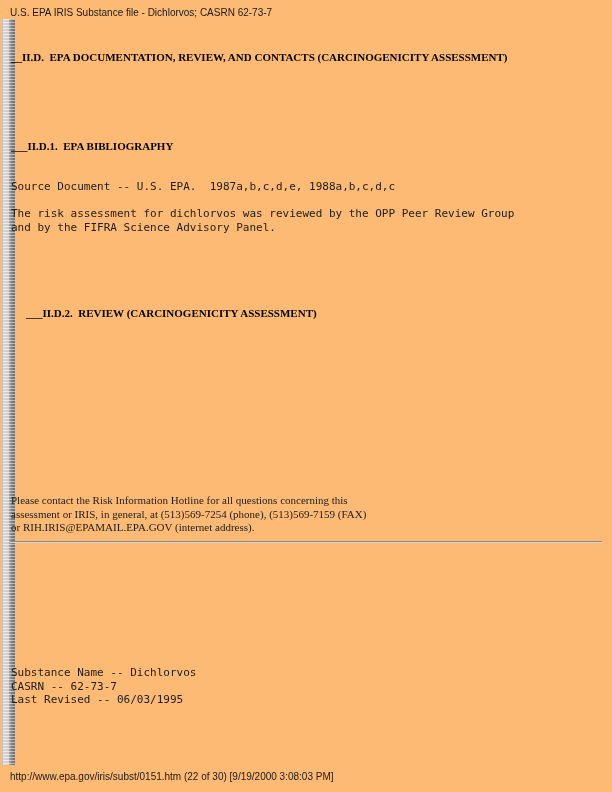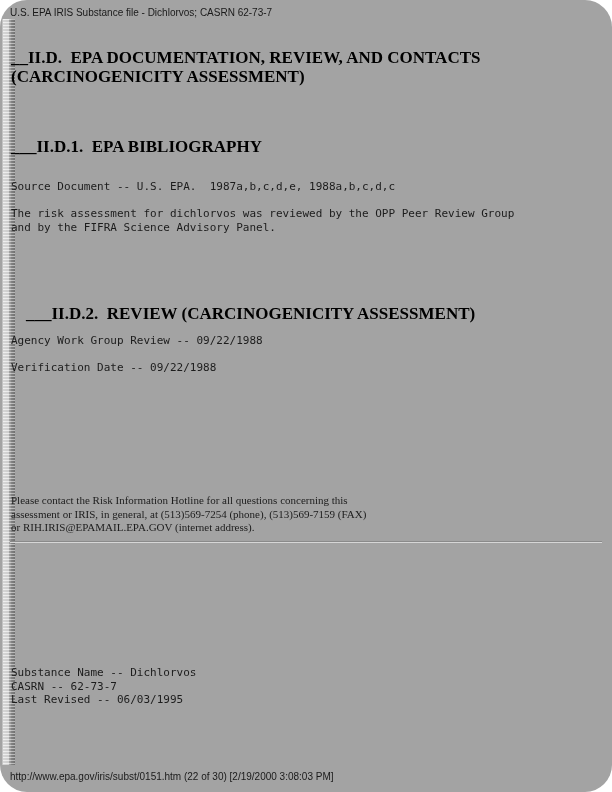--- a/index.html
+++ b/index.html
@@ -4,24 +4,23 @@
 <style>
   html, body {
     margin: 0;
     padding: 0;
     background: #ffffff;
   }
   #page {
     position: relative;
     width: 612px;
     height: 792px;
-    background: #a3a3a3;
+    background: #fdba74;
     overflow: hidden;
     font-family: "Liberation Sans", sans-serif;
-    border-radius: 27px;
   }
   .print-meta {
     position: absolute;
     left: 10px;
     font-size: 10px;
     color: #1a1a1a;
     white-space: nowrap;
     font-family: "Liberation Sans", sans-serif;
   }
   #print-header { top: 7px; }
@@ -44,21 +43,21 @@
         #8d8d8d 8px, #787878 12px);
     border-left: 1px solid #c2c2c2;
   }
 
   .heading {
     position: absolute;
     left: 11px;
     width: 592px;
     font-family: "Liberation Serif", serif;
     font-weight: bold;
-    font-size: 17px;
+    font-size: 11px;
     line-height: 19px;
     color: #000000;
     white-space: pre-wrap;
   }
   .mono-block {
     position: absolute;
     left: 11px;
     width: 592px;
     margin: 0;
     font-family: "DejaVu Sans Mono", monospace;
@@ -99,31 +98,28 @@
 
   <div id="heading-iid1" class="heading">___II.D.1.  EPA BIBLIOGRAPHY</div>
 
   <pre id="body-iid1" class="mono-block">Source Document -- U.S. EPA.  1987a,b,c,d,e, 1988a,b,c,d,c
 
 The risk assessment for dichlorvos was reviewed by the OPP Peer Review Group
 and by the FIFRA Science Advisory Panel.</pre>
 
   <div id="heading-iid2" class="heading">___II.D.2.  REVIEW (CARCINOGENICITY ASSESSMENT)</div>
 
-  <pre id="body-iid2" class="mono-block">Agency Work Group Review -- 09/22/1988
-
-Verification Date -- 09/22/1988</pre>
 
 
   <pre id="body-iid3" class="mono-block">Please contact the Risk Information Hotline for all questions concerning this
 assessment or IRIS, in general, at (513)569-7254 (phone), (513)569-7159 (FAX)
 or RIH.IRIS@EPAMAIL.EPA.GOV (internet address).</pre>
 
   <div id="divider"></div>
 
 
   <pre id="body-vi" class="mono-block">Substance Name -- Dichlorvos
 CASRN -- 62-73-7
 Last Revised -- 06/03/1995</pre>
 
-  <div id="print-footer" class="print-meta">http://www.epa.gov/iris/subst/0151.htm (22 of 30) [2/19/2000 3:08:03 PM]</div>
+  <div id="print-footer" class="print-meta">http://www.epa.gov/iris/subst/0151.htm (22 of 30) [9/19/2000 3:08:03 PM]</div>
 
 </div>
 
 </body></html>

